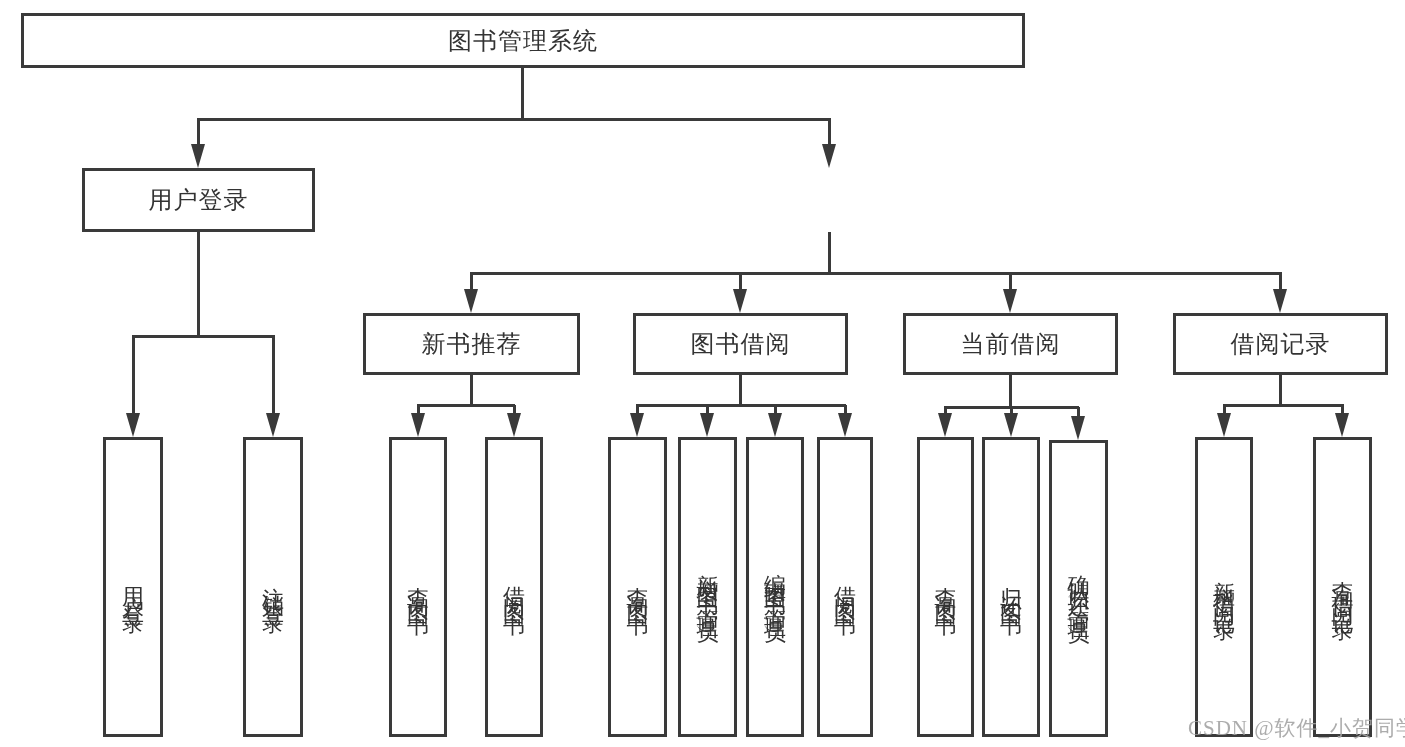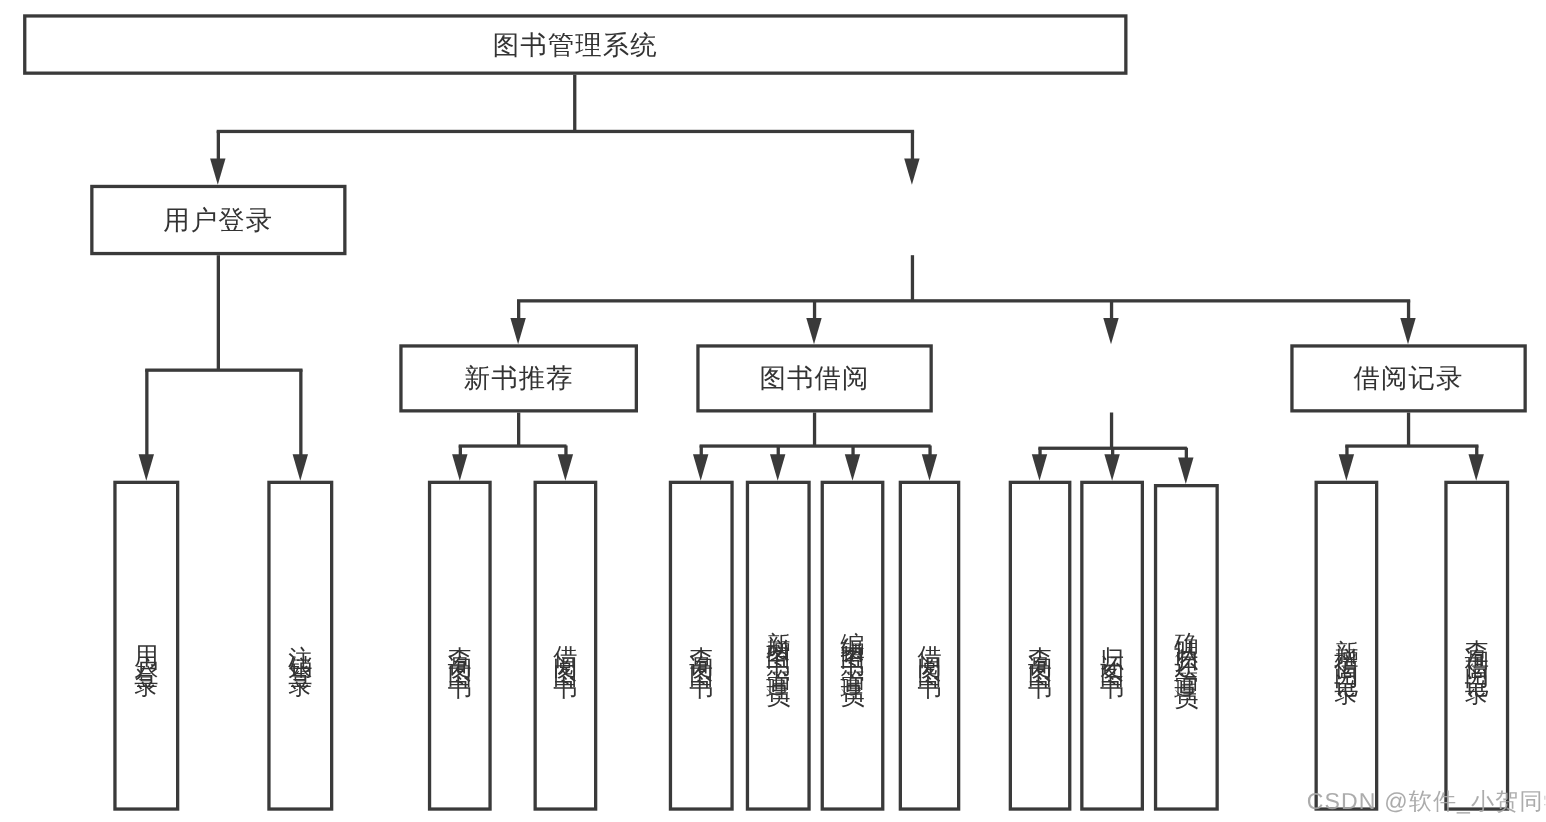--- a/index.html
+++ b/index.html
@@ -1,18 +1,18 @@
 <!DOCTYPE html>
 <html><head>
 <meta charset="utf-8">
 <style>
   html,body{margin:0;padding:0;background:#ffffff;}
   #stage{
     position:relative;width:1405px;height:747px;background:#ffffff;overflow:hidden;
-    font-family:Liberation Sans, sans-serif;
+    font-family:Liberation Serif, serif;
   }
   .box{
     position:absolute;box-sizing:border-box;border:3px solid #3a3a3a;background:#ffffff;
     display:flex;align-items:center;justify-content:center;color:#333333;
   }
   .hbox{font-size:24px;letter-spacing:1px;white-space:nowrap;}
   .vbox{
     writing-mode:vertical-rl;text-orientation:mixed;font-size:22px;line-height:1;
     white-space:nowrap;
   }
@@ -41,20 +41,23 @@
 
   <div class="box hbox" style="left:82px;top:168px;width:233px;height:64px">
     <span>用户登录</span>
   </div>
 
   <div class="box hbox" style="left:633px;top:313px;width:215px;height:62px">
     <span>图书借阅</span>
   </div>
   <div class="box hbox" style="left:363px;top:313px;width:217px;height:62px">
     <span>新书推荐</span>
+  </div>
+  <div class="box hbox" style="left:903px;top:313px;width:215px;height:62px">
+    <span>当前借阅</span>
   </div>
   <div class="box hbox" style="left:1173px;top:313px;width:215px;height:62px">
     <span>借阅记录</span>
   </div>
 
   <div class="box vbox sp4" style="left:103px;top:437px;width:60px;height:300px">
     <span>用户登录</span>
   </div>
   <div class="box vbox sp4" style="left:243px;top:437px;width:60px;height:300px">
     <span>注销登录</span>

